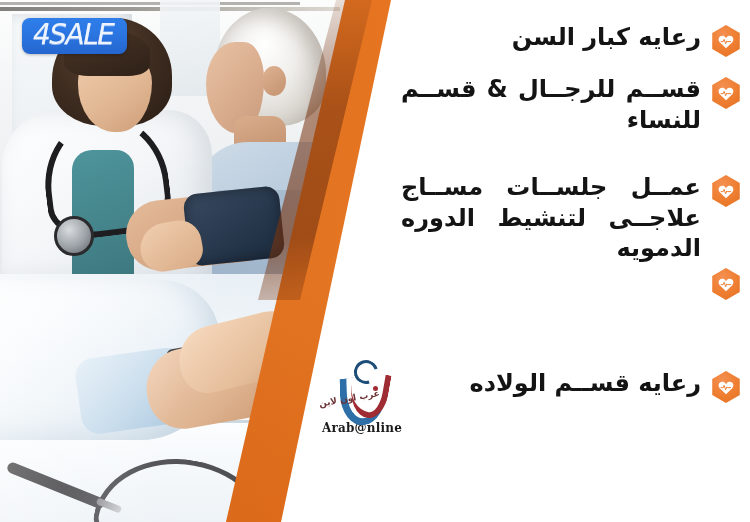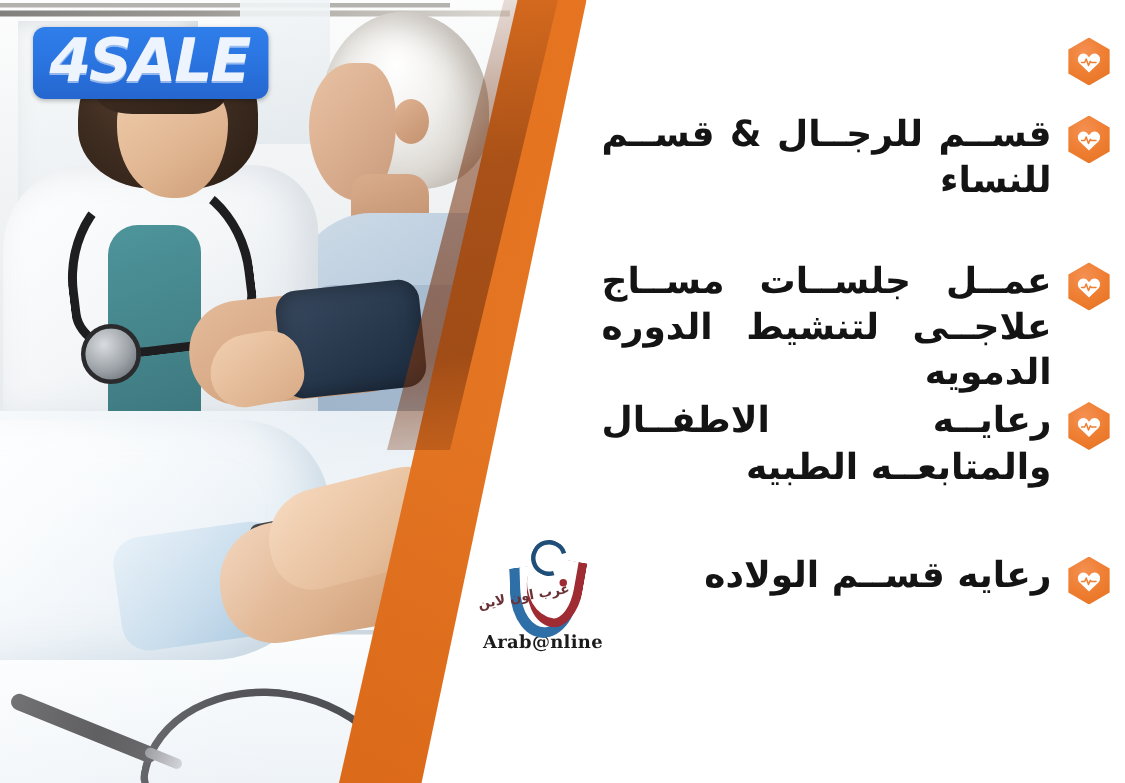--- a/index.html
+++ b/index.html
@@ -330,22 +330,22 @@
   .logo-4sale {
     position: absolute;
     left: 22px; top: 18px;
     padding: 3px 13px 5px 11px;
     border-radius: 8px;
     background: linear-gradient(180deg,#2f7eea 0%, #2a74e0 50%, #2566cf 100%);
     box-shadow: 0 1px 3px rgba(0,0,0,.25);
   }
   .logo-4sale-text {
     font-family: "DejaVu Sans", sans-serif;
-    font-size: 40px;
-    font-weight: 700;
+    font-size: 28px;
+    font-weight: 400;
     font-style: italic;
     letter-spacing: -1.5px;
     color: #eef4fd;
     text-shadow: 0 1px 0 rgba(255,255,255,.5);
     line-height: 1;
     display: block;
   }
 
   
   .services {
@@ -526,20 +526,21 @@
 
   <div class="services">
 
     <div class="service-row row-1">
       <span class="hex">
         <svg width="16" height="15" viewBox="0 0 24 22" aria-hidden="true">
           <path d="M12 21.3 2.6 12.2C.1 9.7.4 5.4 3.3 3.3 5.7 1.6 9 2.2 10.7 4.4L12 6l1.3-1.6C15 2.2 18.3 1.6 20.7 3.3c2.9 2.1 3.2 6.4.7 8.9L12 21.3Z" fill="#ffffff"></path>
           <path d="M4.6 11.2h3.1l1.5-3.4 2.3 6.5 1.8-4.2 1.1 1.1h4.6" fill="none" stroke="#ef7f33" stroke-width="1.5" stroke-linecap="round" stroke-linejoin="round"></path>
         </svg>
       </span>
+      <span class="service-text">رعايه كبار السن</span>
     </div>
 
     <div class="service-row row-2">
       <span class="hex">
         <svg width="16" height="15" viewBox="0 0 24 22" aria-hidden="true">
           <path d="M12 21.3 2.6 12.2C.1 9.7.4 5.4 3.3 3.3 5.7 1.6 9 2.2 10.7 4.4L12 6l1.3-1.6C15 2.2 18.3 1.6 20.7 3.3c2.9 2.1 3.2 6.4.7 8.9L12 21.3Z" fill="#ffffff"></path>
           <path d="M4.6 11.2h3.1l1.5-3.4 2.3 6.5 1.8-4.2 1.1 1.1h4.6" fill="none" stroke="#ef7f33" stroke-width="1.5" stroke-linecap="round" stroke-linejoin="round"></path>
         </svg>
       </span>
       <span class="service-text wide">قســم للرجــال  &amp;  قســم للنساء</span>
@@ -555,21 +556,20 @@
       <span class="service-text wide">عمــل جلســات مســاج علاجــى لتنشيط الدوره الدمويه</span>
     </div>
 
     <div class="service-row row-4">
       <span class="hex">
         <svg width="16" height="15" viewBox="0 0 24 22" aria-hidden="true">
           <path d="M12 21.3 2.6 12.2C.1 9.7.4 5.4 3.3 3.3 5.7 1.6 9 2.2 10.7 4.4L12 6l1.3-1.6C15 2.2 18.3 1.6 20.7 3.3c2.9 2.1 3.2 6.4.7 8.9L12 21.3Z" fill="#ffffff"></path>
           <path d="M4.6 11.2h3.1l1.5-3.4 2.3 6.5 1.8-4.2 1.1 1.1h4.6" fill="none" stroke="#ef7f33" stroke-width="1.5" stroke-linecap="round" stroke-linejoin="round"></path>
         </svg>
       </span>
-      <span class="service-text wide">رعايــه  الاطفــال  والمتابعــه الطبيه</span>
     </div>
 
     <div class="service-row row-5">
       <span class="hex">
         <svg width="16" height="15" viewBox="0 0 24 22" aria-hidden="true">
           <path d="M12 21.3 2.6 12.2C.1 9.7.4 5.4 3.3 3.3 5.7 1.6 9 2.2 10.7 4.4L12 6l1.3-1.6C15 2.2 18.3 1.6 20.7 3.3c2.9 2.1 3.2 6.4.7 8.9L12 21.3Z" fill="#ffffff"></path>
           <path d="M4.6 11.2h3.1l1.5-3.4 2.3 6.5 1.8-4.2 1.1 1.1h4.6" fill="none" stroke="#ef7f33" stroke-width="1.5" stroke-linecap="round" stroke-linejoin="round"></path>
         </svg>
       </span>
       <span class="service-text">رعايه قســم الولاده</span>

